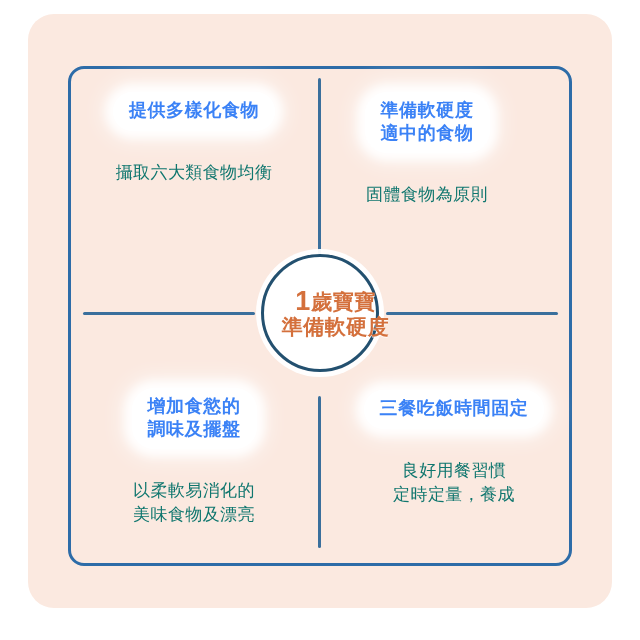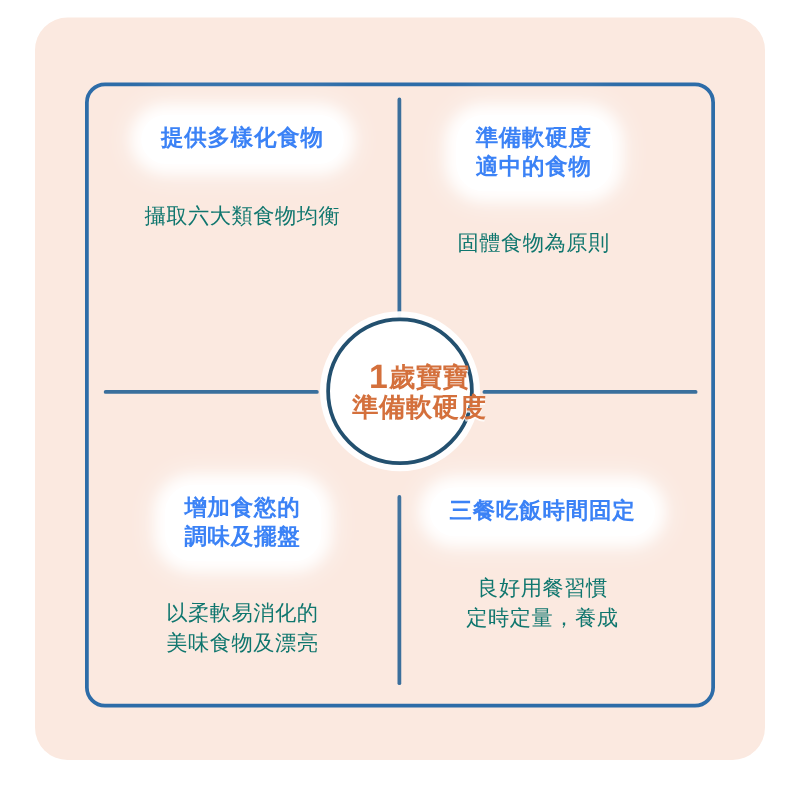--- a/index.html
+++ b/index.html
@@ -99,21 +99,21 @@
   .quad {
     position: absolute;
     display: flex;
     flex-direction: column;
     align-items: center;
     box-sizing: border-box;
   }
   #quad-tl { left: 78px;  top: 92px;  width: 232px; }
   #quad-tr { left: 311px; top: 92px;  width: 232px; }
   #quad-bl { left: 78px;  top: 388px; width: 232px; }
-  #quad-br { left: 318px; top: 390px; width: 232px; justify-content: space-between; }
+  #quad-br { left: 338px; top: 390px; width: 232px; justify-content: space-between; }
 
   
   .pill {
     display: inline-block;
     background: #ffffff;
     border-radius: 22px;
     padding: 7px 16px 9px;
     color: #3b82f6;
     font-weight: bold;
     font-size: 18px;

